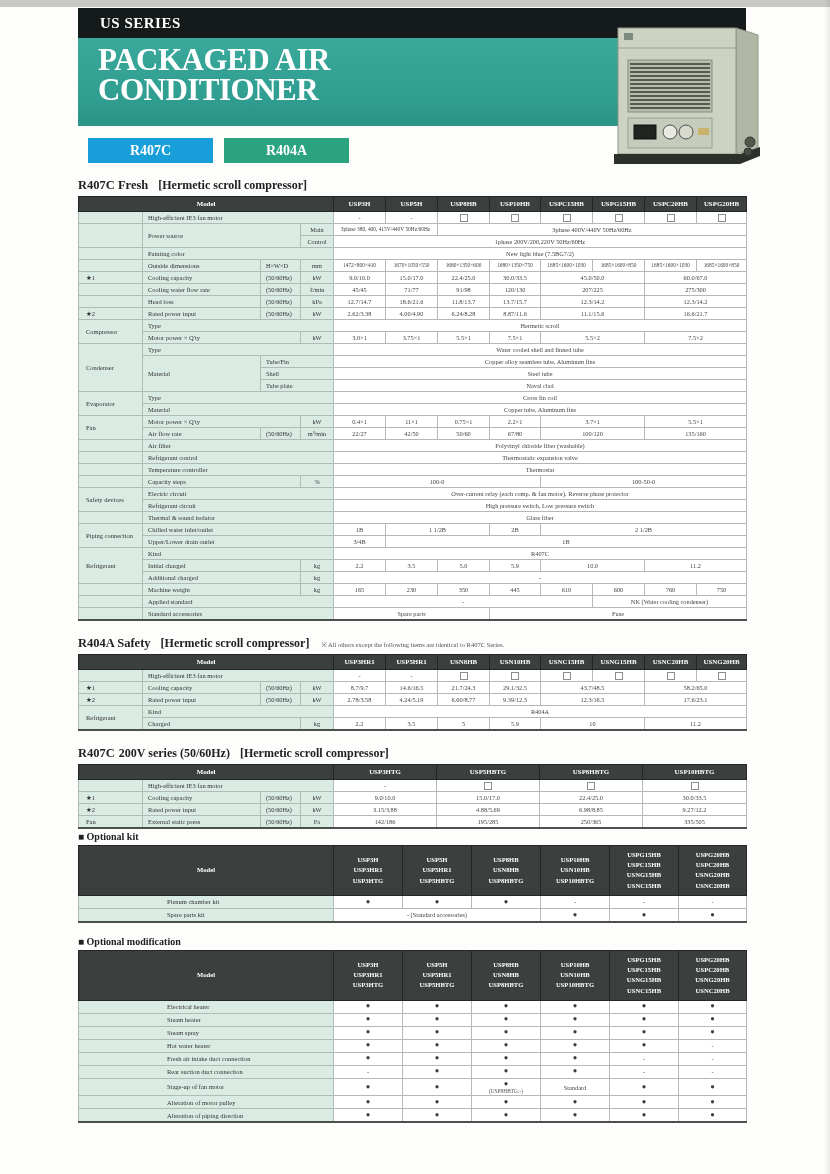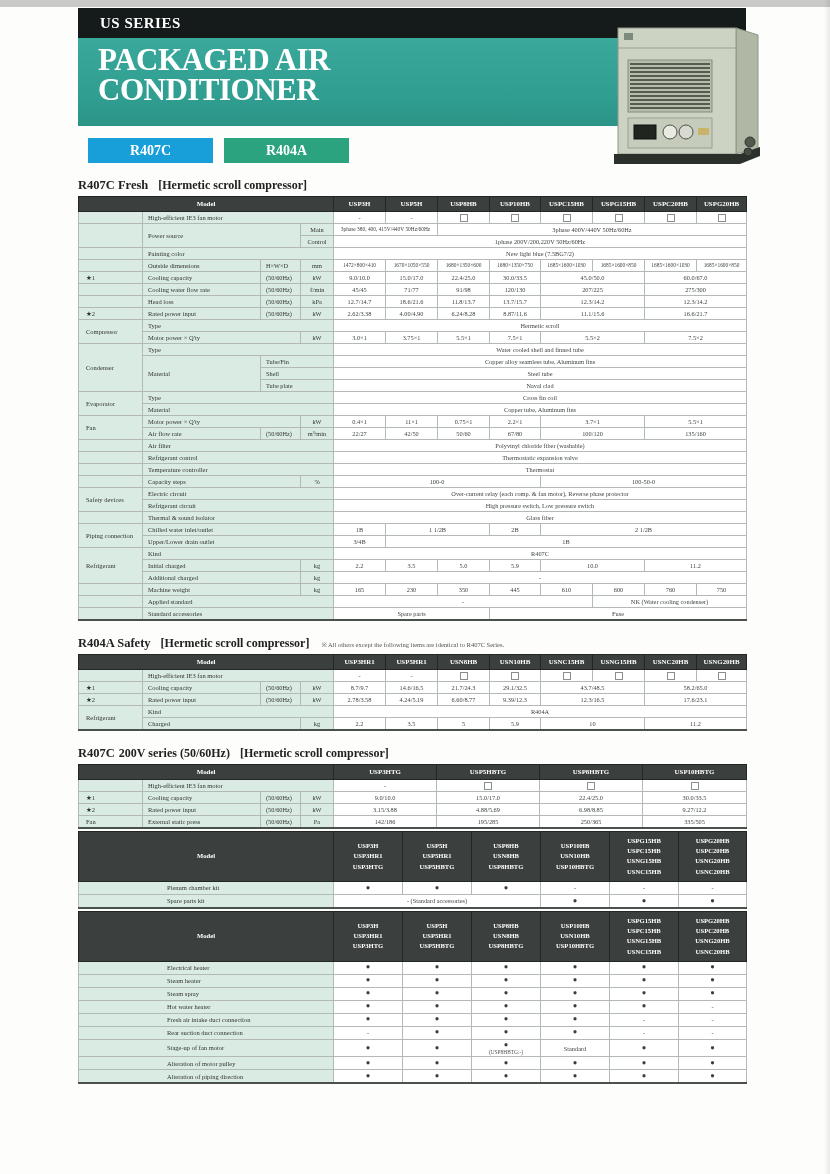--- a/index.html
+++ b/index.html
@@ -520,20 +520,21 @@
             <td class="sub" colspan="1" rowspan="1">(50/60Hz)</td>
             <td class="u" colspan="1" rowspan="1">Pa</td>
             <td class="d" colspan="1" rowspan="1">142/186</td>
             <td class="d" colspan="1" rowspan="1">195/285</td>
             <td class="d" colspan="1" rowspan="1">250/365</td>
             <td class="d" colspan="1" rowspan="1">335/505</td>
           </tr>
         </tbody>
     </table>
 
+    <div class="opt-sub">■ Optional kit</div>
     <table class="opt">
       <colgroup>
         <col style="width:255px">
         <col style="width:69px">
           <col style="width:69px">
           <col style="width:69px">
         <col style="width:69px">
           <col style="width:69px">
           <col style="width:68px">
       </colgroup>
@@ -573,20 +574,21 @@
           <tr>
             <td class="l" colspan="1" rowspan="1">Spare parts kit</td>
             <td class="d" colspan="3" rowspan="1">- (Standard accessories)</td>
             <td class="d dot" colspan="1" rowspan="1">●</td>
             <td class="d dot" colspan="1" rowspan="1">●</td>
             <td class="d dot" colspan="1" rowspan="1">●</td>
           </tr>
         </tbody>
     </table>
 
+    <div class="opt-sub" style="margin-top:13px">■ Optional modification</div>
     <table class="opt">
       <colgroup>
         <col style="width:255px">
         <col style="width:69px">
           <col style="width:69px">
           <col style="width:69px">
         <col style="width:69px">
           <col style="width:69px">
           <col style="width:68px">
       </colgroup>

